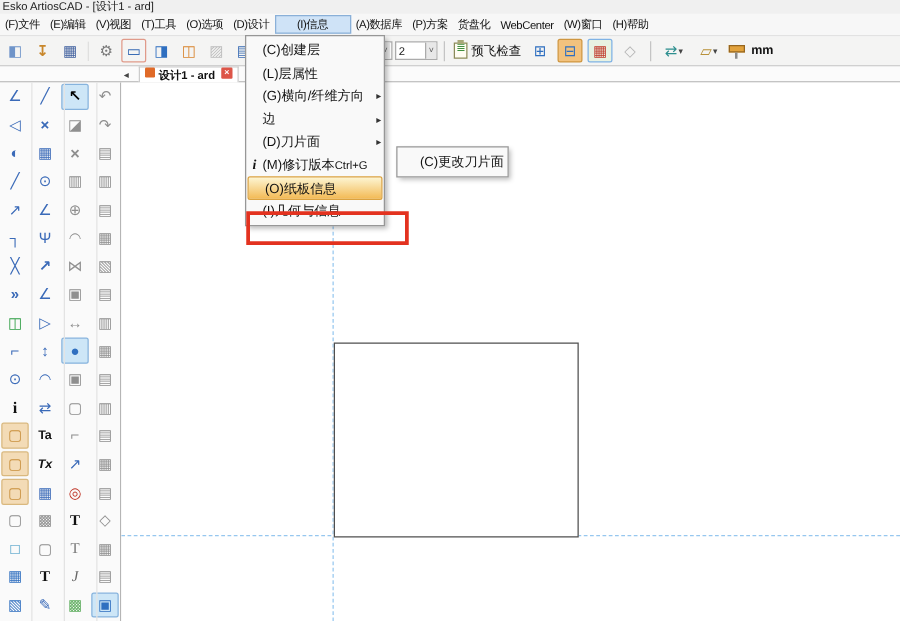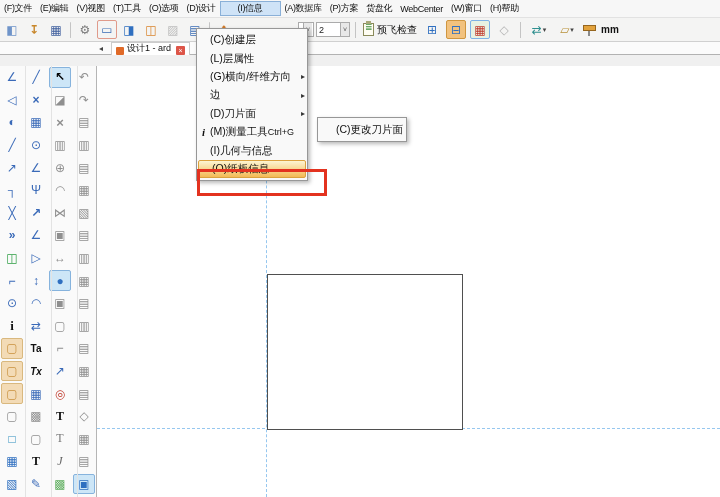--- a/index.html
+++ b/index.html
@@ -28,21 +28,21 @@
   .tglyph{font-size:12px}
   .dd-caret{font-size:7px;color:#444;margin-left:1px}
   .unit{font-size:10px;font-weight:bold;color:#111;margin-left:3px}
   .blade-icon{position:relative;width:14px;height:13px;display:inline-block}
   .blade-icon::before{content:"";position:absolute;left:1px;top:2px;width:11px;height:4px;background:#e2a23c;border:1px solid #96661f}
   .blade-icon::after{content:"";position:absolute;left:6px;top:8px;width:2px;height:5px;background:#8a8a8a}
 
   
   .tabbar{height:12px;background:#fbfbfb;border-bottom:1px solid #b2b2b2;display:flex;align-items:center;font-size:9px;padding-left:99px}
   .tab-back{color:#444;font-size:8px;margin-right:8px}
-  .tab{display:flex;align-items:flex-end;gap:3px;background:#fff;border:1px solid #cccccc;border-bottom:none;height:12px;padding:0 4px;font-weight:normal;color:#111}
+  .tab{display:flex;align-items:flex-start;gap:3px;background:#fff;border:1px solid #cccccc;border-bottom:none;height:12px;padding:0 4px;font-weight:bold;color:#111}
   .ard-ic{width:8px;height:8px;background:#e06a28;border-radius:1px;display:inline-block}
   .tab-close{width:9px;height:9px;background:#dd5548;color:#fff;font-size:7px;line-height:9px;text-align:center;border-radius:1px;margin-left:2px}
 
   
   .main{position:absolute;top:66px;left:0;right:0;bottom:0;display:flex}
   .palette{position:relative;width:97px;background:#fafafa;border-right:1px solid #b5b5b5;box-sizing:border-box;display:grid;grid-template-columns:repeat(4,24px);grid-auto-rows:22.6px;align-content:start;overflow:hidden}
   .ptool{display:flex;align-items:center;justify-content:center;font-size:12px;margin:1px;border-radius:2px;box-sizing:border-box}
   .pal-sep{position:absolute;top:0;bottom:0;width:1px;background:#e3e3e3}
   .canvas{position:relative;flex:1;background:#fff;overflow:hidden}
   .guide-v{position:absolute;left:169px;top:0;bottom:0;width:0;border-left:1px dashed #96c7ef}
@@ -63,20 +63,21 @@
   .smi-gutter{width:18px;flex:0 0 18px;display:flex;align-items:center;justify-content:center}
 
   
   .red-box{position:absolute;left:197px;top:169px;width:130px;height:27px;border:3px solid #e3321f;z-index:12;box-sizing:border-box}
 </style>
 </head>
 <body>
 
 <div class="app">
 
+  <div class="titlebar">Esko ArtiosCAD - [设计1 - ard]</div>
 
   <div class="menubar">
 
       <span class="mb-item">(F)文件</span>
 
       <span class="mb-item">(E)编辑</span>
 
       <span class="mb-item">(V)视图</span>
 
       <span class="mb-item">(T)工具</span>
@@ -372,35 +373,35 @@
 
       <div class="mi">
         <span class="mi-gutter"></span>
         <span class="mi-label">(D)刀片面</span>
         <span class="mi-shortcut"></span>
         <span class="mi-arrow">▸</span>
       </div>
 
       <div class="mi">
         <span class="mi-gutter">i</span>
-        <span class="mi-label">(M)测量工具</span>
+        <span class="mi-label">(M)修订版本</span>
         <span class="mi-shortcut">Ctrl+G</span>
         <span class="mi-arrow"></span>
       </div>
 
+      <div class="mi" style="background:linear-gradient(#fdf5d2,#f3ba55);border:1px solid #dba23f;border-radius:2px;margin:0 1px">
+        <span class="mi-gutter"></span>
+        <span class="mi-label">(O)纸板信息</span>
+        <span class="mi-shortcut"></span>
+        <span class="mi-arrow"></span>
+      </div>
+
       <div class="mi">
         <span class="mi-gutter"></span>
         <span class="mi-label">(I)几何与信息</span>
-        <span class="mi-shortcut"></span>
-        <span class="mi-arrow"></span>
-      </div>
-
-      <div class="mi" style="background:linear-gradient(#fdf5d2,#f3ba55);border:1px solid #dba23f;border-radius:2px;margin:0 1px">
-        <span class="mi-gutter"></span>
-        <span class="mi-label">(O)纸板信息</span>
         <span class="mi-shortcut"></span>
         <span class="mi-arrow"></span>
       </div>
     </div>
 
   <div class="submenu-popup">
 
 
       <div class="smi">
         <span class="smi-gutter">

